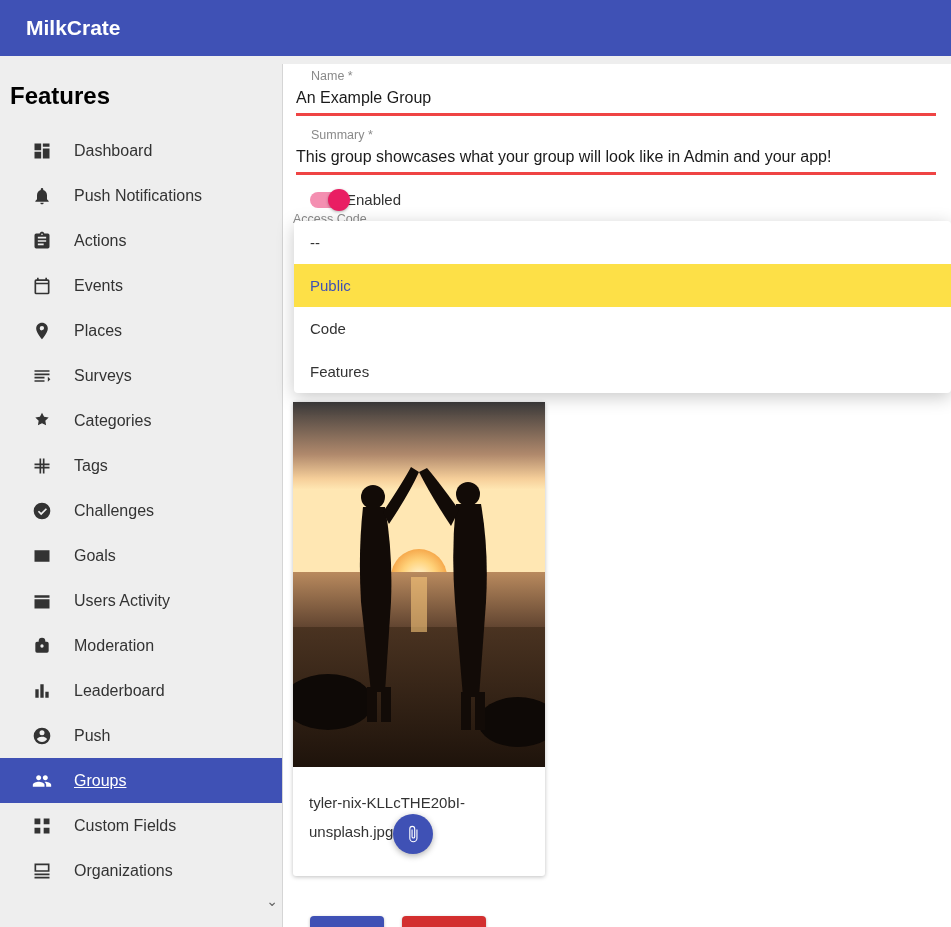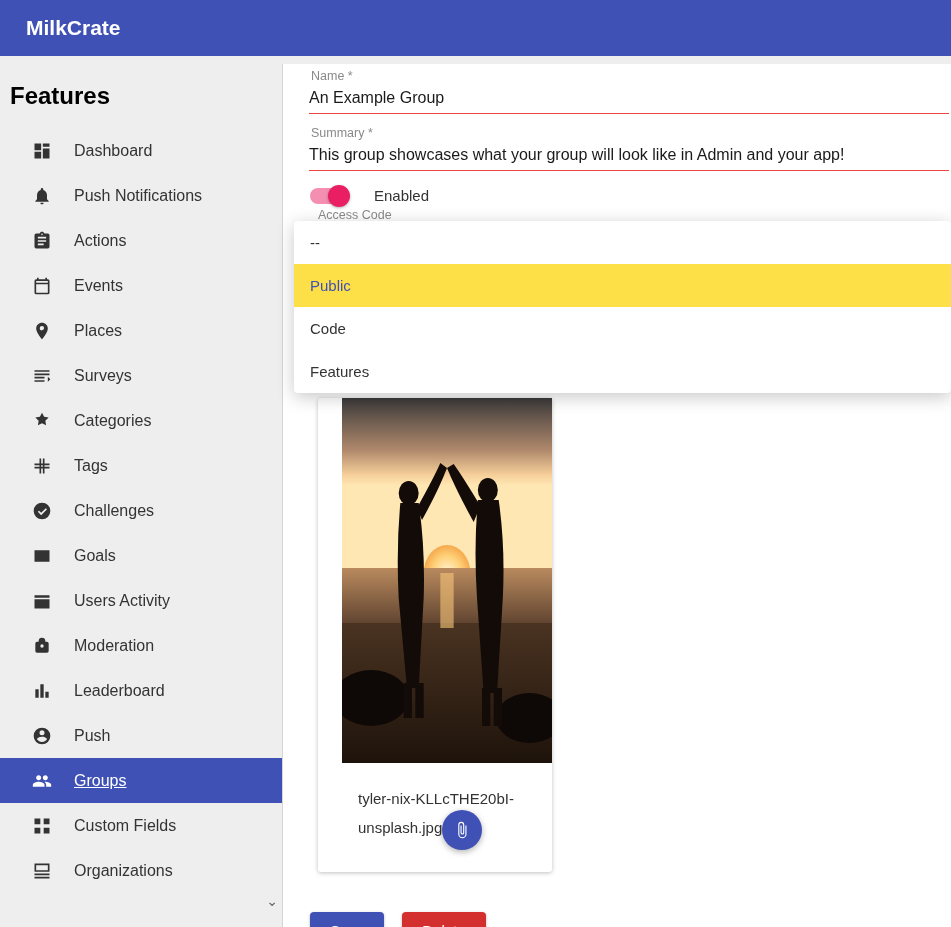--- a/index.html
+++ b/index.html
@@ -72,54 +72,54 @@
 
   .field { padding: 0 0 0 1px; margin: 0 0 12px 0; }
   .field-label {
     font-size: 12.5px;
     color: #8a8a8a;
     padding: 0 0 0 27px;
     margin-bottom: 2px;
   }
   .field-input {
     width: calc(100% - 27px);
-    margin-left: 25px;
+    margin-left: 12px;
     border: none;
-    border-bottom: 1px solid #ef4444;
+    border-bottom: 3px solid #ef4444;
     font-size: 16px;
     padding: 4px 0 6px 0;
     outline: none;
     background: transparent;
     color: #1a1a1a;
   }
 
   .toggle-row {
     display: flex;
     align-items: center;
     padding-left: 27px;
-    gap: 28px;
+    gap: 0;
     margin-top: 16px;
   }
   .toggle {
     position: relative;
     width: 36px; height: 16px;
     background: #f48fb1;
     border-radius: 10px;
   }
   .toggle::after {
     content: "";
     position: absolute;
     right: -4px; top: -3px;
     width: 22px; height: 22px;
     border-radius: 50%;
     background: #e91e63;
     box-shadow: 0 1px 3px rgba(0,0,0,0.3);
   }
   .toggle-label { font-size: 15px; color: #333; }
-  .access-label { font-size: 12.5px; color: #8a8a8a; padding-left: 19px; margin-top: 4px; margin-left: 16px; }
+  .access-label { font-size: 12.5px; color: #8a8a8a; padding-left: 10px; margin-top: 4px; }
 
   
   .dropdown {
     position: absolute;
     top: 221px;
     left: 294px;
     right: 0;
     background: #fff;
     box-shadow: 0 4px 18px rgba(0,0,0,0.22);
     border-radius: 4px;
@@ -132,28 +132,27 @@
     color: #333;
     cursor: pointer;
   }
   .dropdown-item.selected {
     background: #fde047;
     color: #3f51b5;
   }
 
   
   .image-card {
-    margin: 176px 0 0 35px;
-    width: 234px;
+    margin: 176px 0 0 10px;
+    width: 252px;
     background: #fff;
     box-shadow: 0 1px 4px rgba(0,0,0,0.25);
     border-radius: 3px;
     overflow: visible;
     position: relative;
-    padding-left: 24px;
   }
   .image-prev {
     width: 100%;
     height: 365px;
     display: block;
   }
   .caption-row {
     padding: 22px 16px 30px 16px;
     font-size: 15px;
     color: #333;

